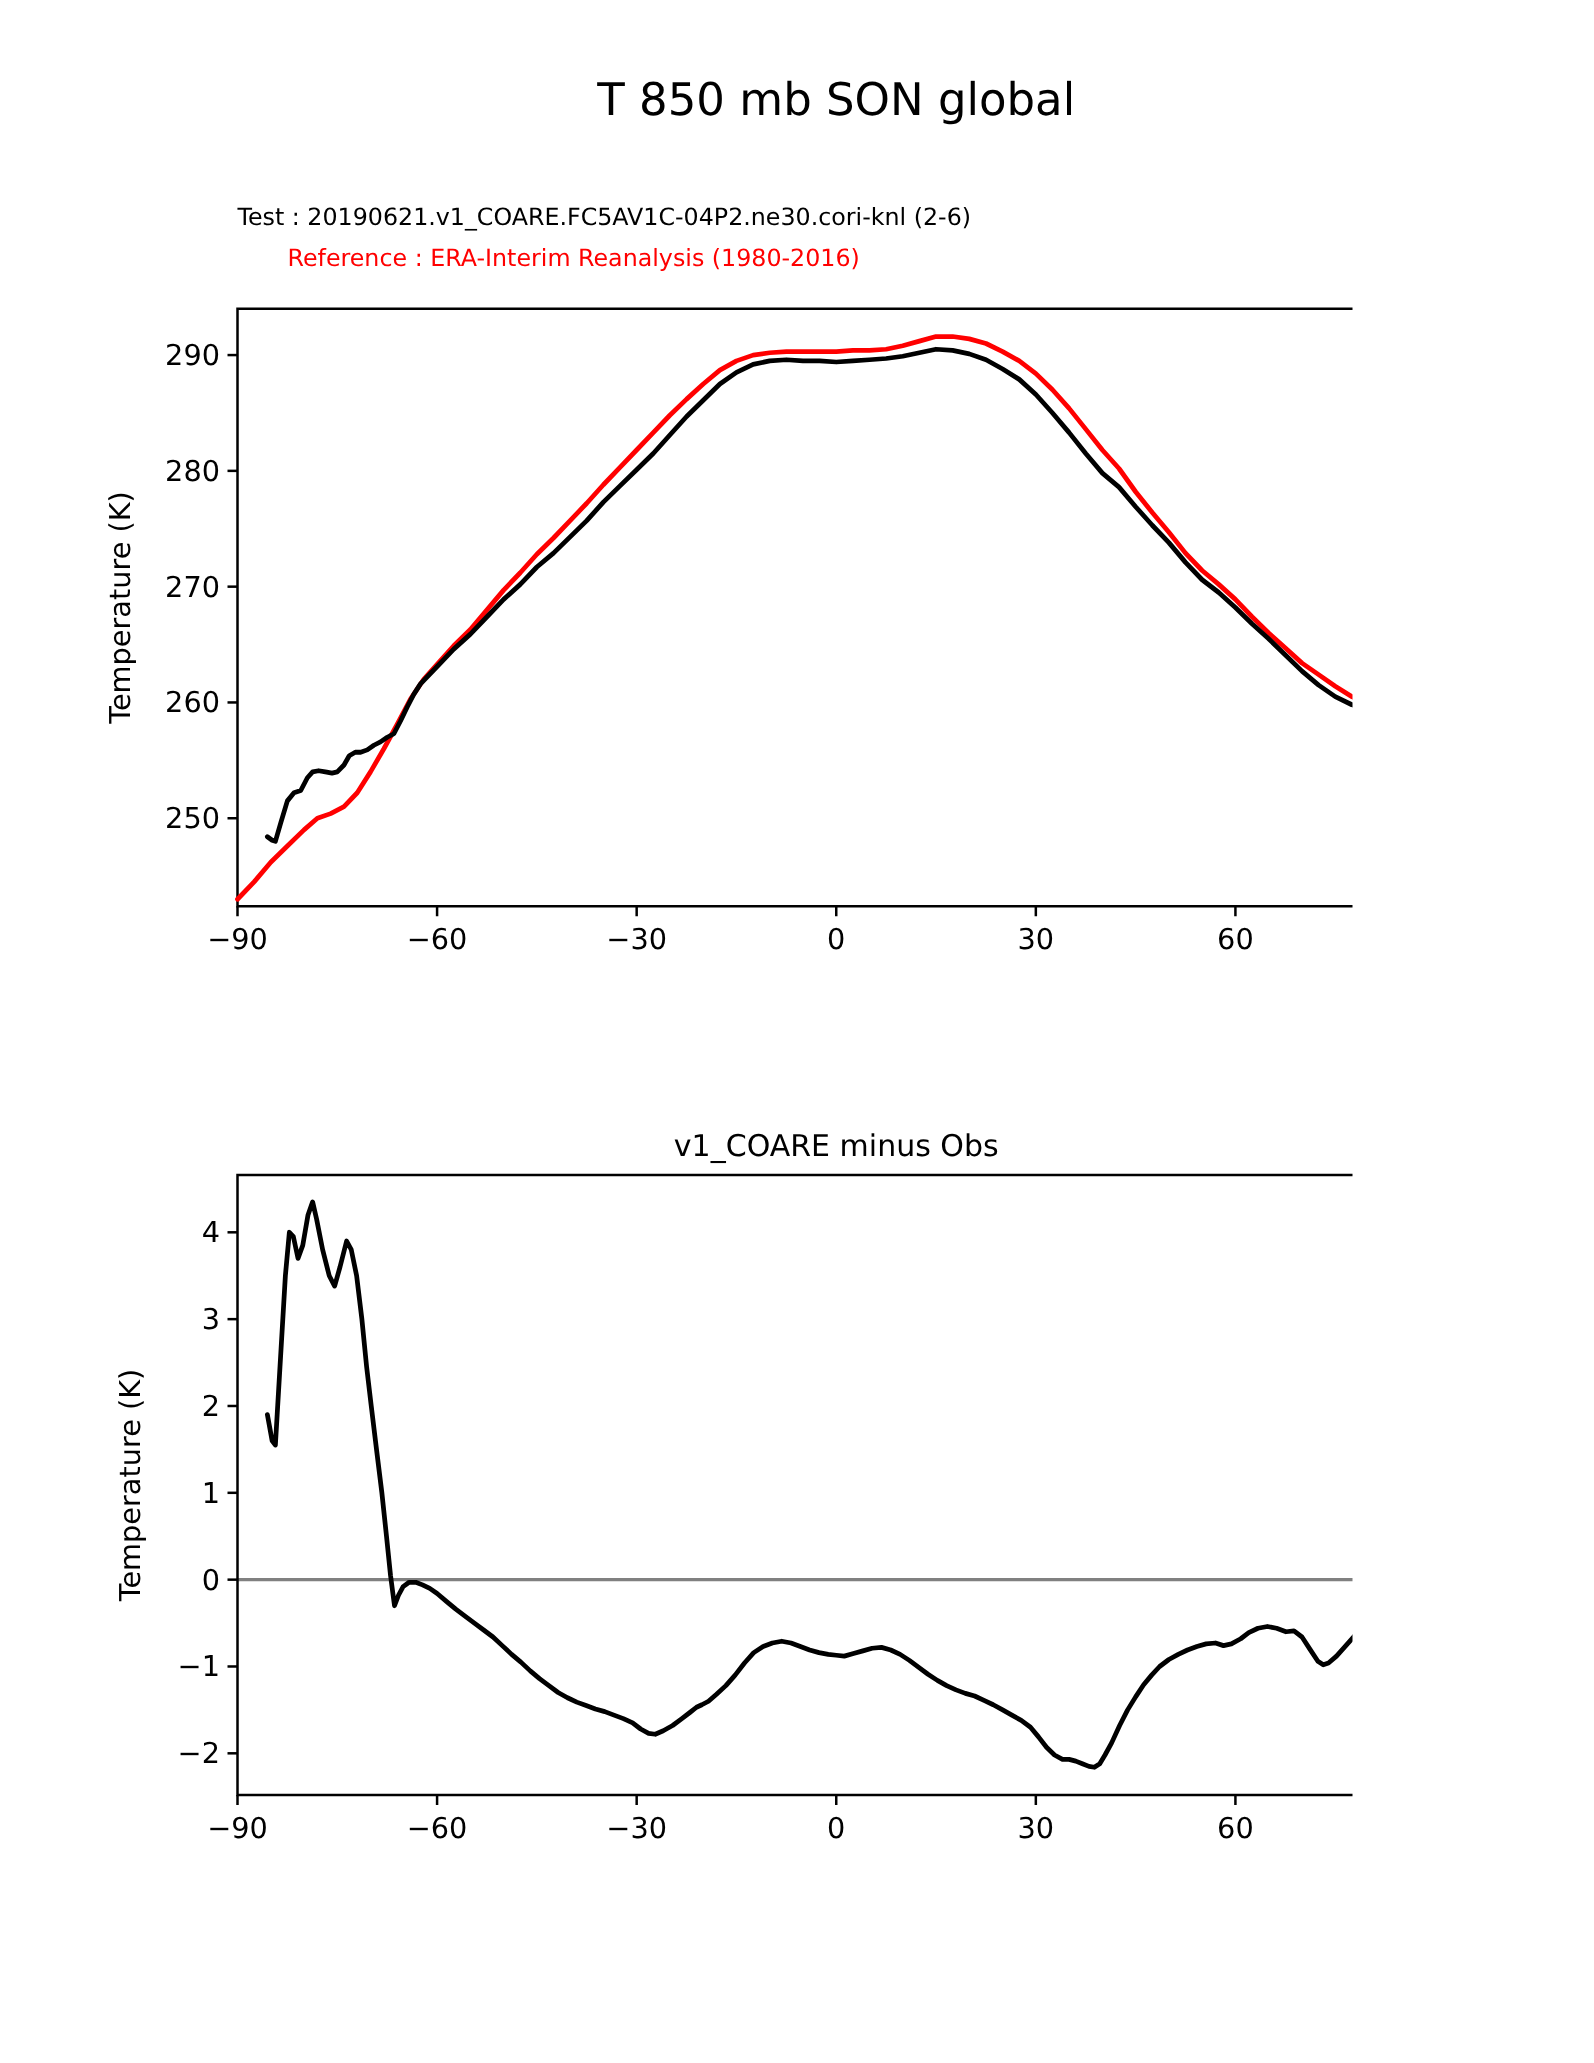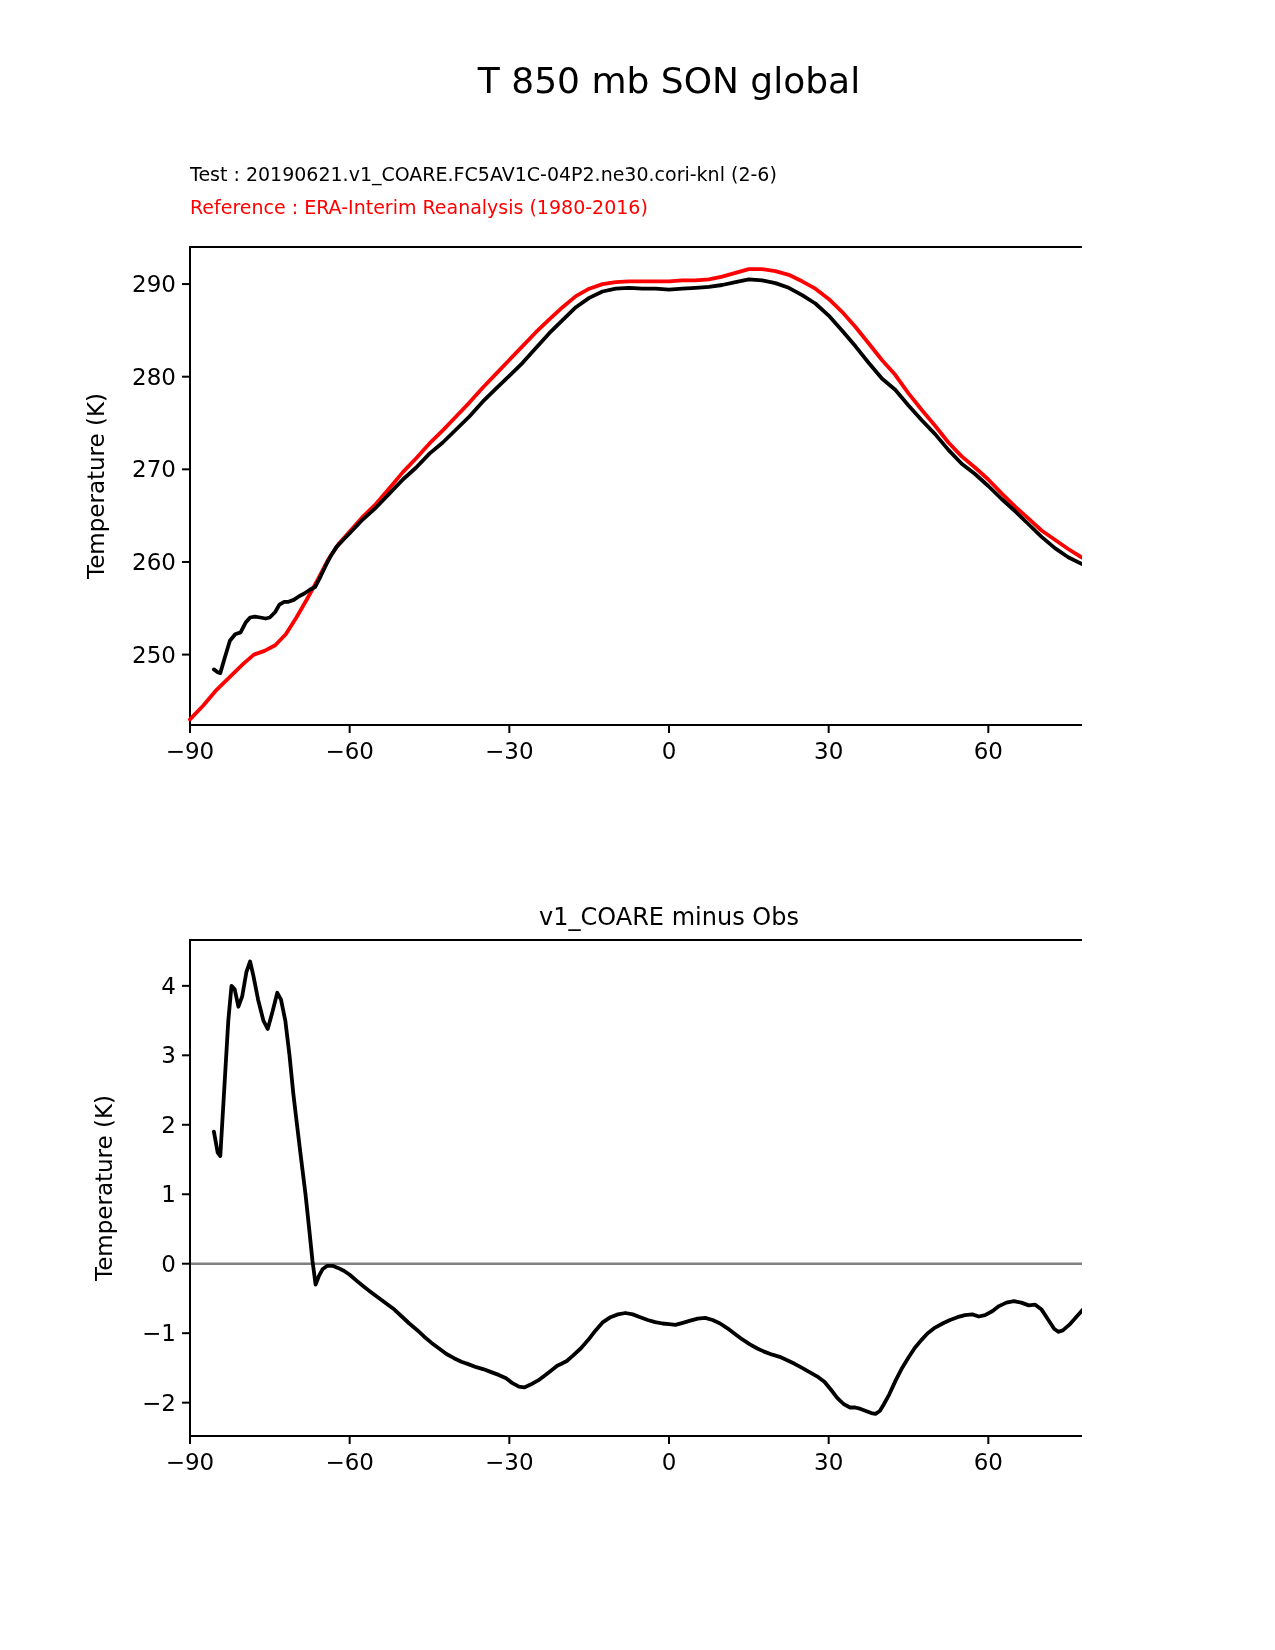--- a/index.html
+++ b/index.html
@@ -2,21 +2,21 @@
 <html><head>
 <meta charset="utf-8">
 <style>
   html,body{margin:0;padding:0;background:#ffffff;}
   .page{position:relative;width:1082px;height:1650px;background:#ffffff;overflow:hidden;
         font-family:"DejaVu Sans","Liberation Sans",sans-serif;color:#000;}
   .figure-title{position:absolute;left:190px;top:60px;width:958px;text-align:center;
         font-size:36px;color:#000;}
   .legend-line{position:absolute;left:190px;font-size:19px;white-space:nowrap;}
   .legend-test{top:163px;}
-  .legend-ref{top:196px;}
+  .legend-ref{top:196px;margin-left:40px;}
   svg{position:absolute;left:0;top:0;}
   .tick{font:23px "DejaVu Sans","Liberation Sans",sans-serif;fill:#000;}
   .axlabel{font:23px "DejaVu Sans","Liberation Sans",sans-serif;fill:#000;}
   .subtitle{font:24px "DejaVu Sans","Liberation Sans",sans-serif;fill:#000;}
 </style>
 </head>
 <body>
 
 <div class="page">
 

